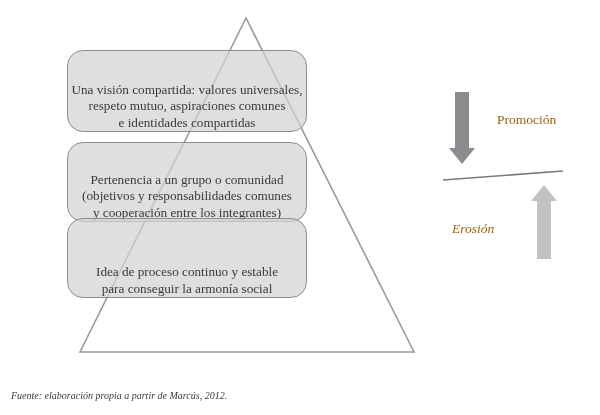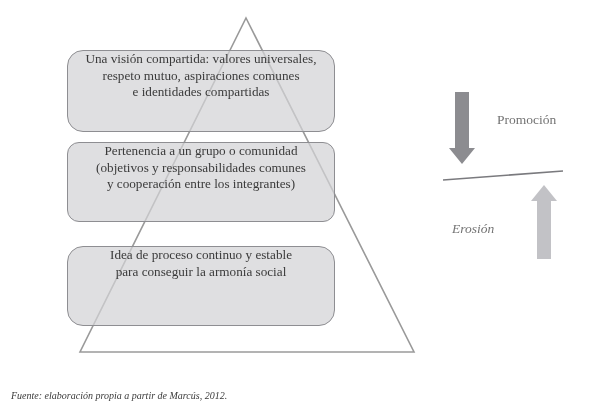--- a/index.html
+++ b/index.html
@@ -1,29 +1,29 @@
 <!DOCTYPE html>
 <html><head>
   <meta charset="utf-8">
   <style>
     html, body { margin: 0; padding: 0; background: #ffffff; }
     body { width: 600px; height: 415px; position: relative; overflow: hidden;
            font-family: "Liberation Serif", "DejaVu Serif", serif; color: #3a3a3a; }
     svg.bg { position: absolute; left: 0; top: 0; }
     .box {
-      position: absolute; left: 67px; width: 268px;
+      position: absolute; left: 67px; width: 240px;
       background: rgba(210, 210, 214, 0.72);
       border: 1.3px solid #8e8e92;
       border-radius: 16px;
-      display: flex; align-items: flex-start; justify-content: center;
+      display: flex; align-items: flex-end; justify-content: center;
       text-align: center; font-size: 13.2px; line-height: 16.5px;
       box-sizing: border-box;
     }
     .box .txt { white-space: pre-line; }
-    .label { position: absolute; font-size: 13.5px; color: #737373; }
+    .label { position: absolute; font-size: 13.5px; color: #a16207; }
     .source { position: absolute; left: 11px; top: 390px; font-size: 10px; font-style: italic; color: #3a3a3a; }
   </style>
 </head>
 <body>
 
 <svg class="bg" width="600" height="415" viewBox="0 0 600 415">
   <polygon points="246,18 414,352 80,352" fill="none" stroke="#9a9a9a" stroke-width="1.6"></polygon>
 
   <line x1="443" y1="180" x2="563" y2="171" stroke="#7a7a7e" stroke-width="1.6"></line>
 
@@ -31,27 +31,27 @@
 
   <polygon points="537,259 551,259 551,201 557,201 544,185 531,201 537,201" fill="#c2c2c6"></polygon>
 </svg>
 
 <div class="box" style="top:50px; height:82px;">
   <span class="txt">Una visión compartida: valores universales,
 respeto mutuo, aspiraciones comunes
 e identidades compartidas</span>
 </div>
 
-<div class="box" style="top:142px; height:80px;border-radius:12px;">
+<div class="box" style="top:142px; height:80px;">
   <span class="txt">Pertenencia a un grupo o comunidad
 (objetivos y responsabilidades comunes
 y cooperación entre los integrantes)</span>
 </div>
 
-<div class="box" style="top:246px; height:80px;">
+<div class="box" style="top:218px; height:80px;">
   <span class="txt">Idea de proceso continuo y estable
 para conseguir la armonía social</span>
 </div>
 
 <div class="label" style="left:497px; top:112px;">Promoción</div>
 <div class="label" style="left:452px; top:221px;font-style:italic;">Erosión</div>
 
 <div class="source">Fuente: elaboración propia a partir de Marcús, 2012.</div>
 
 </body></html>

